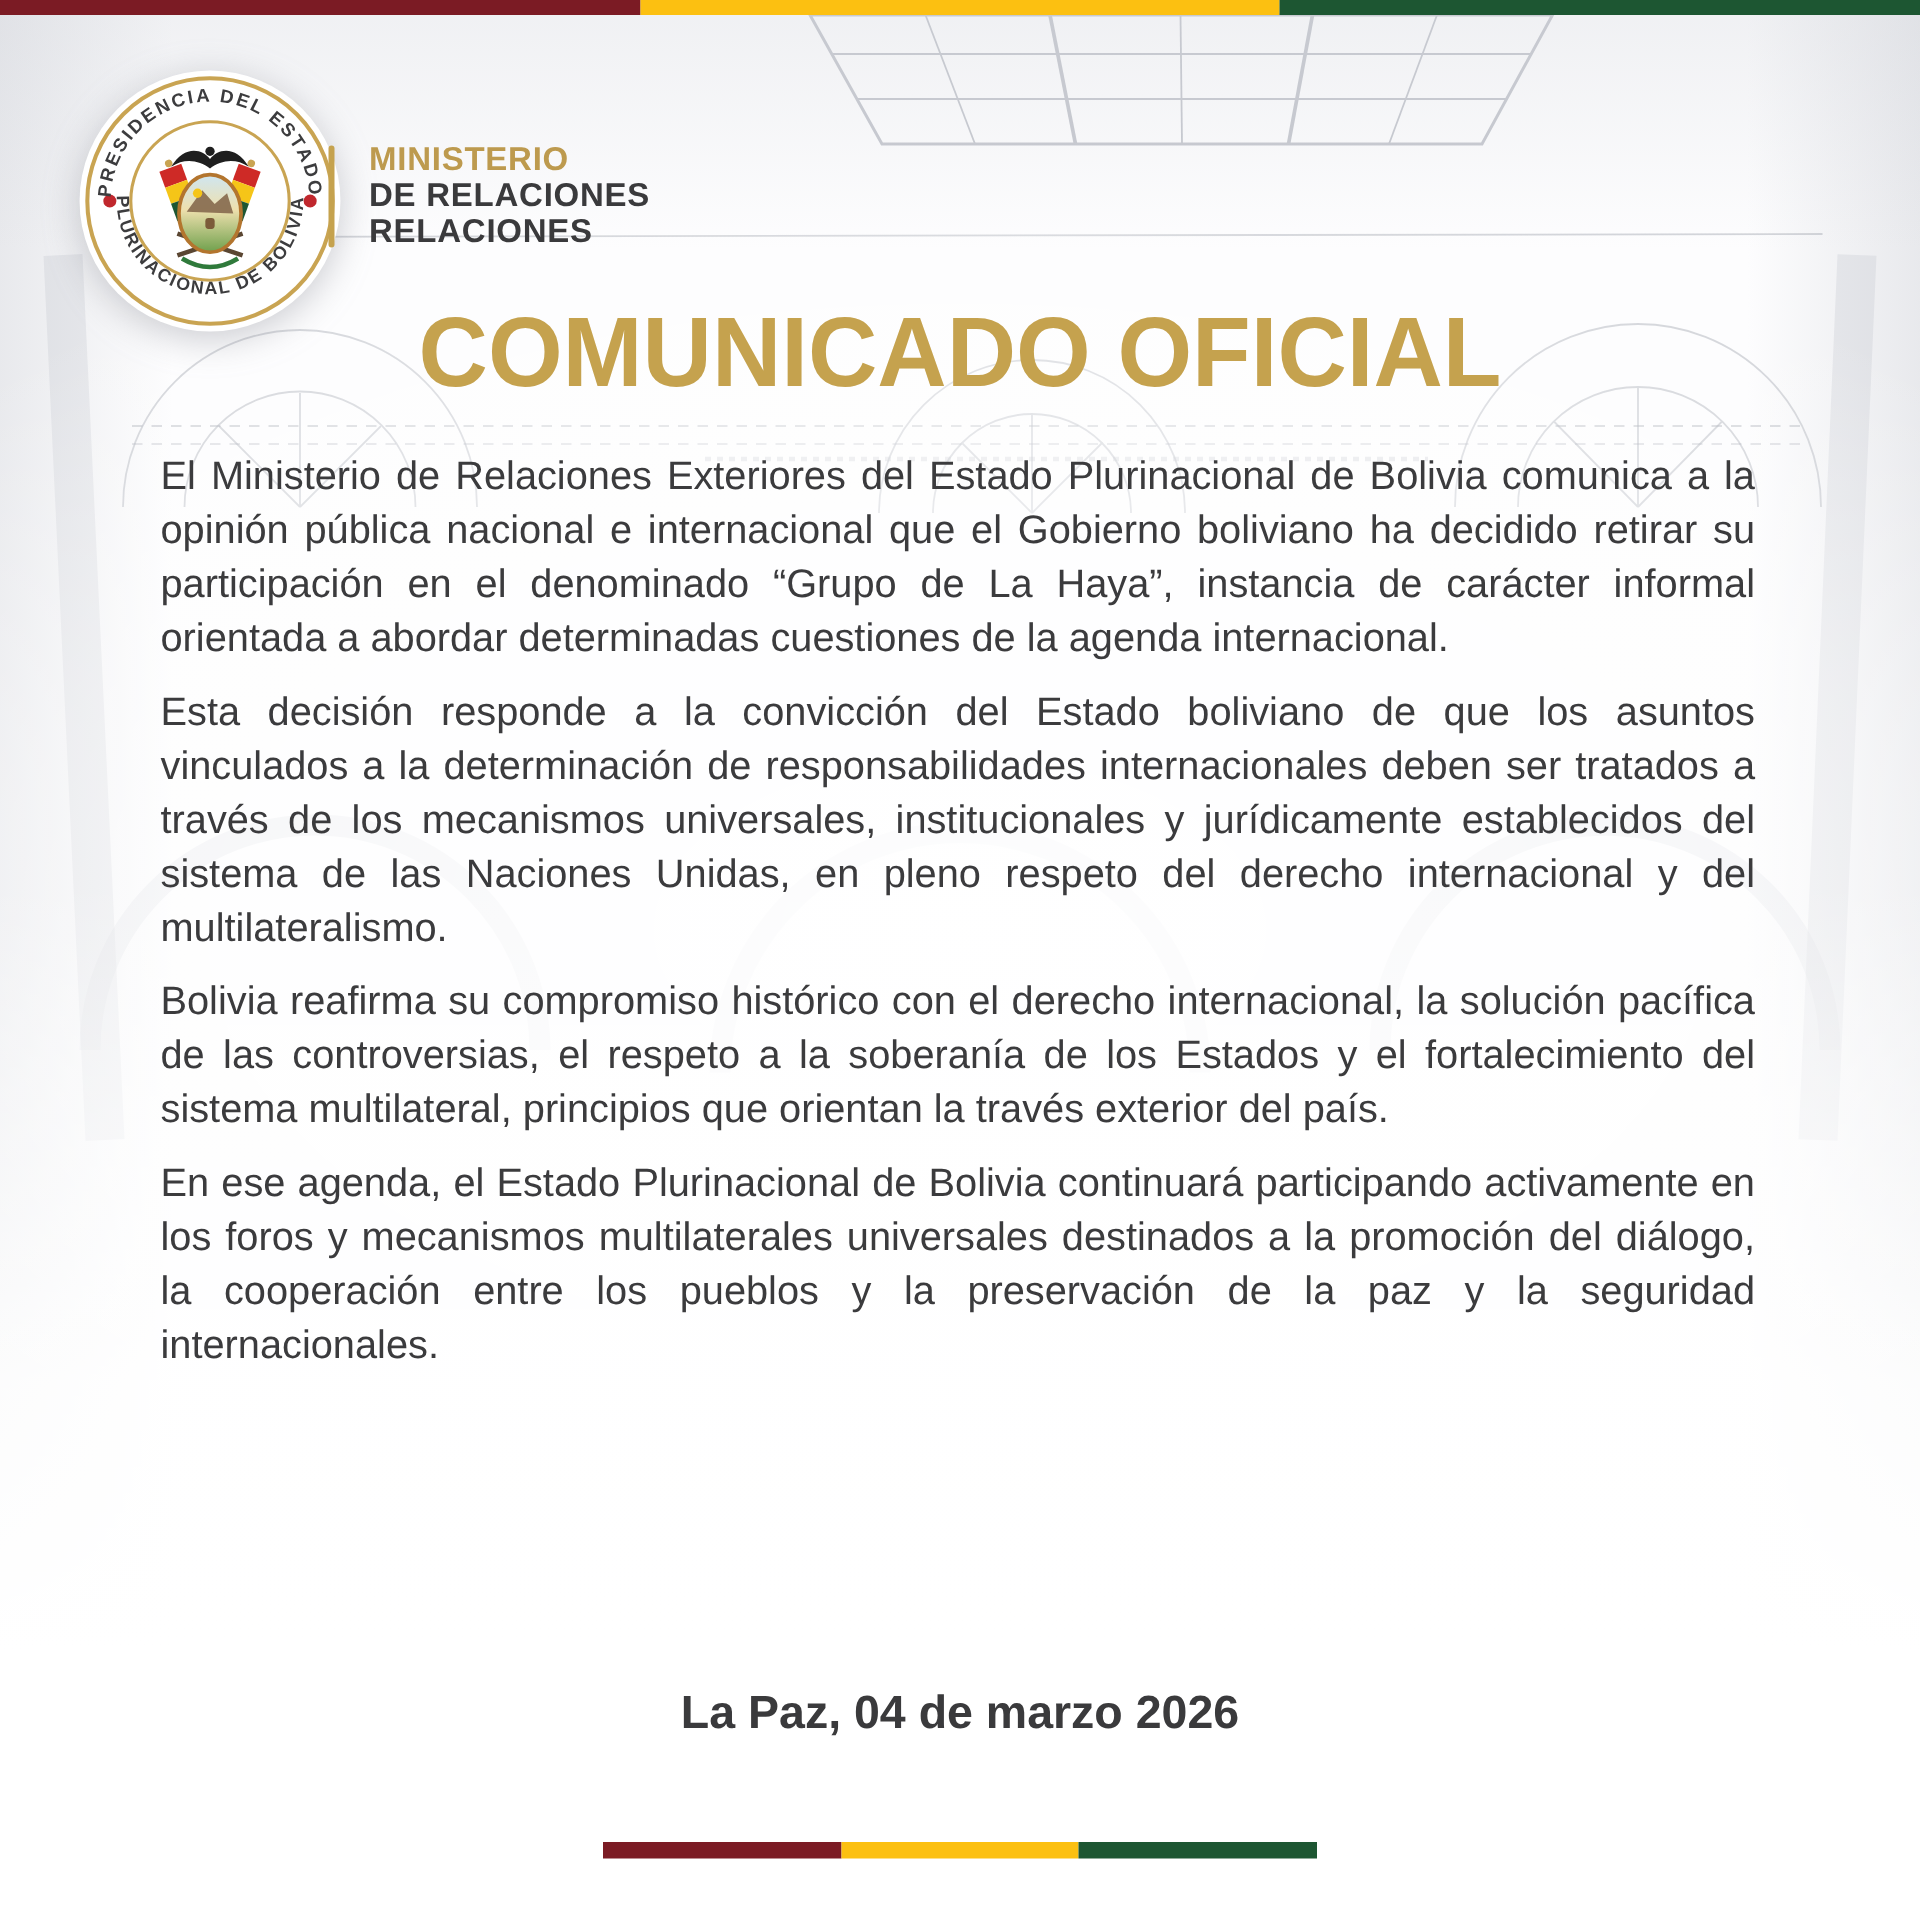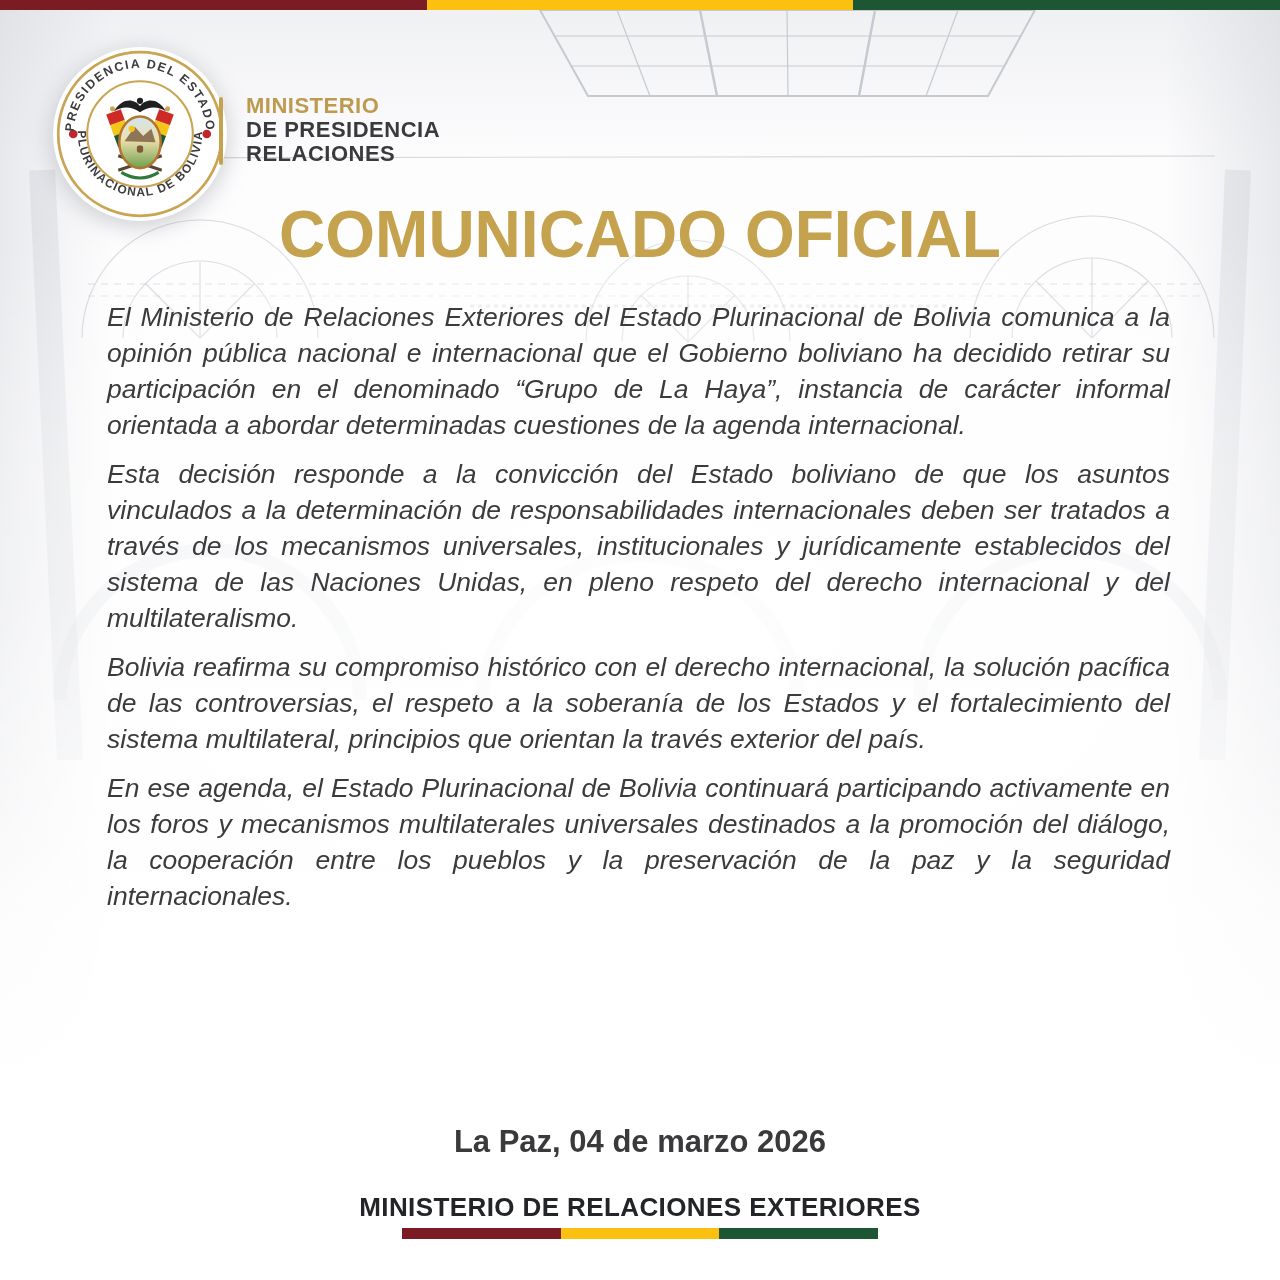--- a/index.html
+++ b/index.html
@@ -42,21 +42,21 @@
     position:absolute;left:0;right:0;top:196px;margin:0;text-align:center;
     font-size:66px;font-weight:bold;color:#C5A24E;letter-spacing:0;
     transform:scaleX(.97);
   }
   
   .body-text{
     position:absolute;left:107px;right:107px;top:299px;
     font-size:26.5px;line-height:36px;color:#3B3B3D;
     text-align:justify;
   }
-  .body-text p{margin:0 3px 13px 0;font-style:italic;}
+  .body-text p{margin:0 3px 13px 0;}
   
   .dateline{
     position:absolute;left:0;right:0;top:1124px;text-align:center;
     font-size:31px;font-weight:bold;color:#3A3A3C;
   }
   .footer-word{
     position:absolute;left:0;right:0;top:1192px;text-align:center;
     font-size:26px;font-weight:bold;color:#232427;letter-spacing:.4px;
   }
 </style>
@@ -170,35 +170,34 @@
         <rect x="82" y="96" width="6" height="7" rx="2" fill="#7b5b3a"></rect>
         <path d="M 67,122 Q 85,133 103,122" stroke="#2f7a3b" stroke-width="3" fill="none"></path>
       </g>
     </svg>
   </div>
 
   <div class="brand-divider" style="background: rgb(197, 162, 78);"></div>
 
   <div class="ministry">
     <div class="gold-line">MINISTERIO</div>
-    <div class="dark-line">DE PRESIDENCIA</div>
+    <div class="dark-line">DE RELACIONES</div>
     <div class="dark-line">RELACIONES</div>
   </div>
 
   <h1 class="main-title">COMUNICADO OFICIAL</h1>
 
   <main class="body-text">
     <p>El Ministerio de Relaciones Exteriores del Estado Plurinacional de Bolivia comunica a la opinión pública nacional e internacional que el Gobierno boliviano ha decidido retirar su participación en el denominado “Grupo de La Haya”, instancia de carácter informal orientada a abordar determinadas cuestiones de la agenda internacional.</p>
     <p>Esta decisión responde a la convicción del Estado boliviano de que los asuntos vinculados a la determinación de responsabilidades internacionales deben ser tratados a través de los mecanismos universales, institucionales y jurídicamente establecidos del sistema de las Naciones Unidas, en pleno respeto del derecho internacional y del multilateralismo.</p>
     <p>Bolivia reafirma su compromiso histórico con el derecho internacional, la solución pacífica de las controversias, el respeto a la soberanía de los Estados y el fortalecimiento del sistema multilateral, principios que orientan la través exterior del país.</p>
     <p>En ese agenda, el Estado Plurinacional de Bolivia continuará participando activamente en los foros y mecanismos multilaterales universales destinados a la promoción del diálogo, la cooperación entre los pueblos y la preservación de la paz y la seguridad internacionales.</p>
   </main>
 
   <div class="dateline">La Paz, 04 de marzo 2026</div>
 
-  <div class="footer-word">MINISTERIO DE RELACIONES EXTERIORES</div>
   <div class="footer-bar">
     <span style="background: rgb(123, 27, 36);"></span>
     <span style="background: rgb(252, 192, 17);"></span>
     <span style="background: rgb(29, 86, 50);"></span>
   </div>
 
 </div>
 
 </body></html>

